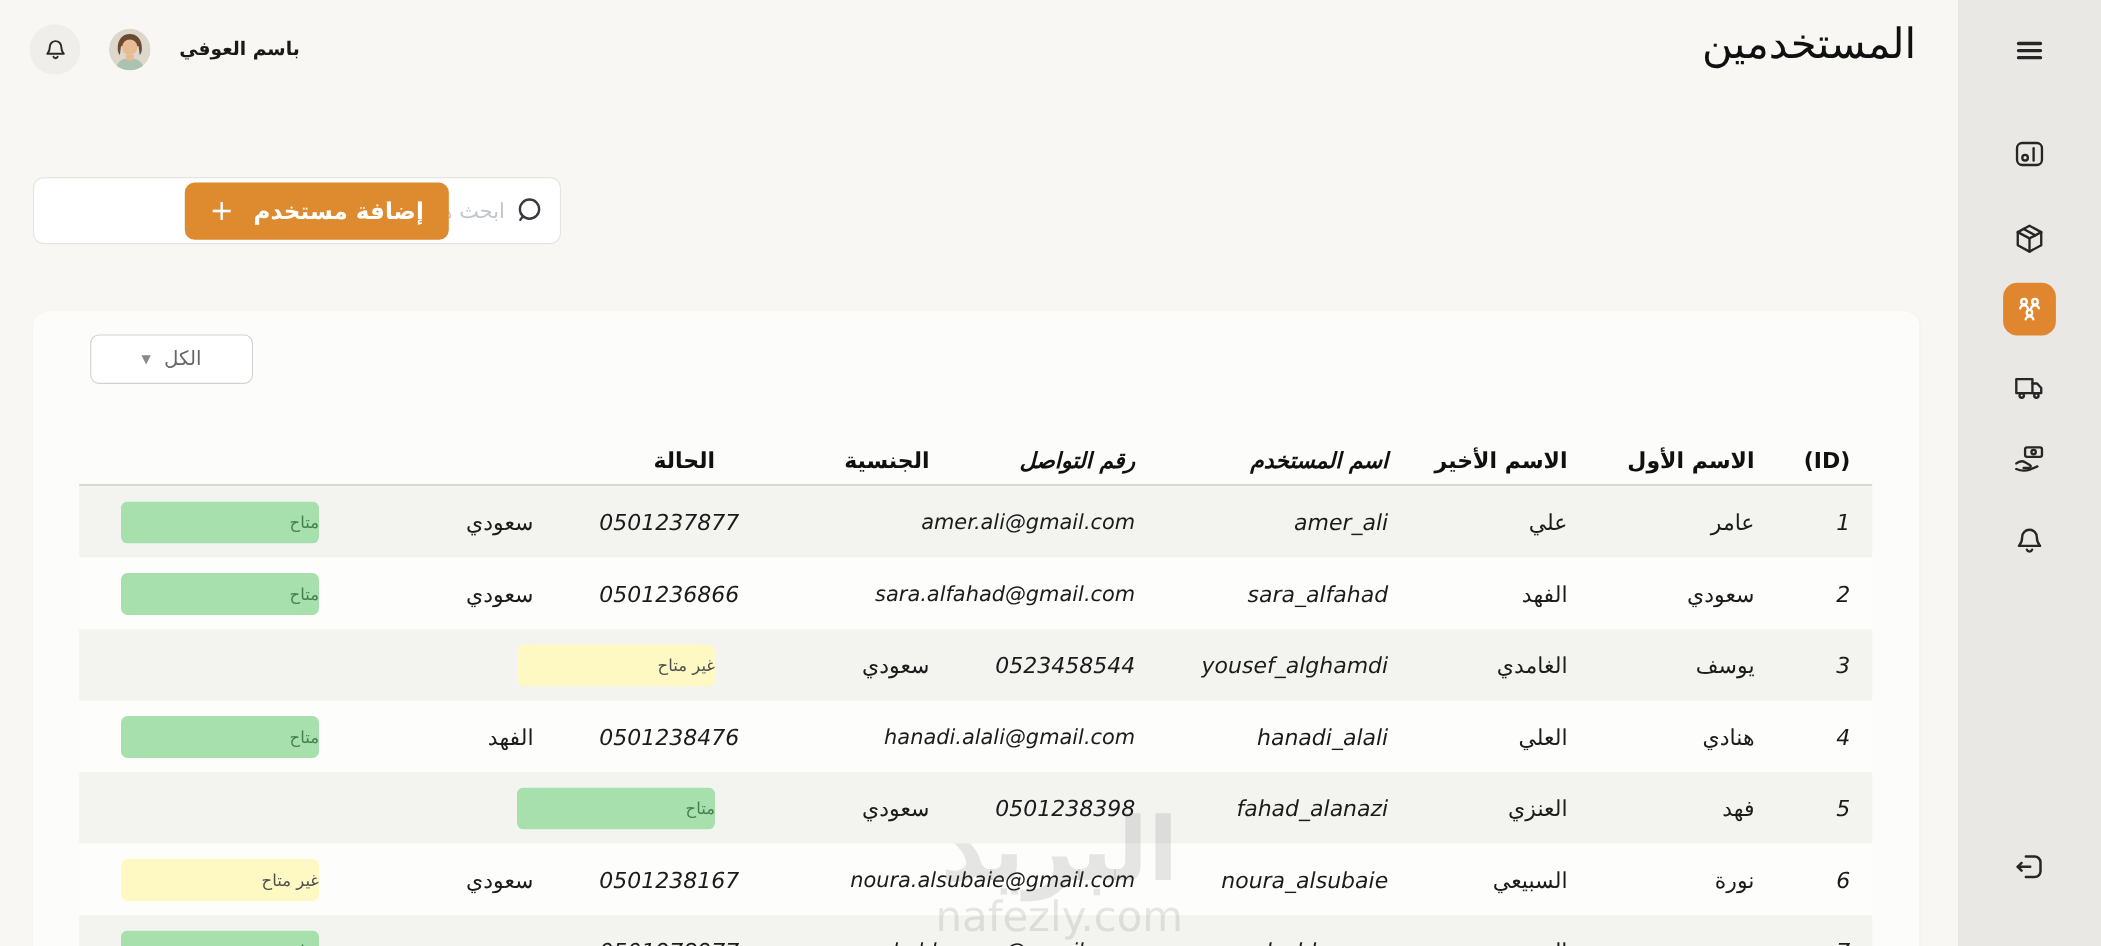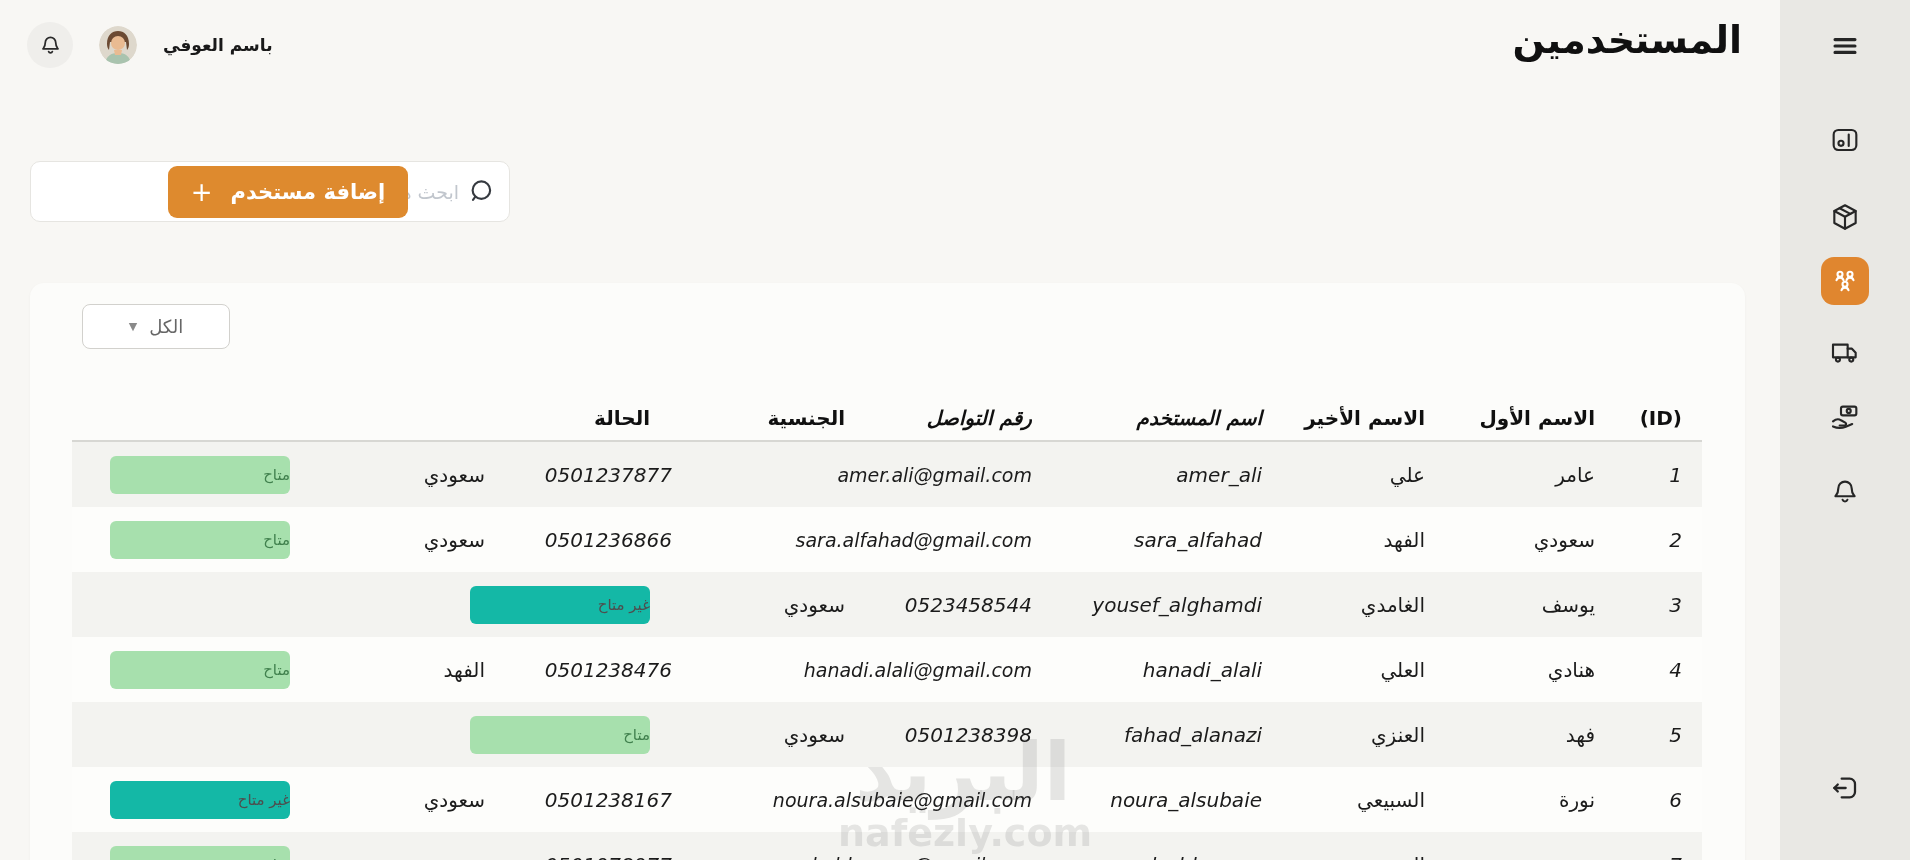--- a/index.html
+++ b/index.html
@@ -7,21 +7,21 @@
   .screen { position:relative; width:1910px; height:860px; overflow:hidden; background:#f8f7f4; direction:rtl; }
 
   
   .sidebar { position:absolute; top:0; right:0; width:130px; height:860px; background:#e9e8e4; }
   .side-btn { position:absolute; right:0; width:130px; display:flex; justify-content:center; background:none; border:none; cursor:pointer; color:#262626; }
   .side-btn svg { width:32px; height:32px; }
   .active-square { width:48px; height:48px; background:#e0862f; border-radius:13px; display:flex; align-items:center; justify-content:center; color:#ffffff; }
   .active-square svg { width:30px; height:30px; }
 
   
-  .page-title { position:absolute; top:18px; right:168px; font-size:38px; font-weight:700; color:#101010; }
+  .page-title { position:absolute; top:18px; right:168px; font-size:38px; font-weight:400; color:#101010; }
   .user-cluster { position:absolute; top:22px; left:27px; display:flex; align-items:center; gap:26px; flex-direction:row-reverse; }
   .bell-btn { width:46px; height:46px; border-radius:50%; background:#efeeeb; border:none; display:flex; align-items:center; justify-content:center; color:#2a2a2a; cursor:pointer; }
   .bell-btn svg { width:25px; height:25px; }
   .avatar { width:38px; height:38px; border-radius:50%; overflow:hidden; display:block; cursor:pointer; }
   .user-name { font-size:17px; font-weight:700; color:#191919; }
 
   
   .search-box { position:absolute; top:161px; left:30px; width:480px; height:61px; background:#ffffff; border:1px solid #e6e5e1; border-radius:10px; display:flex; align-items:center; padding:0 12px; gap:8px; }
   .search-box svg { width:30px; height:30px; color:#363a40; flex:none; }
   .search-box input { flex:1; border:none; outline:none; background:transparent; font-family:inherit; font-size:19px; text-align:right; direction:rtl; color:#333; }
@@ -45,26 +45,26 @@
   .tr.even { background:#fdfdfb; }
   .td { font-size:20px; color:#1b1b1b; text-align:right; padding-left:6px; padding-right:20px; white-space:nowrap; overflow:hidden; }
   .td.col-email { font-size:19px; }
   .ltr { direction:ltr;font-style:italic; }
 
   .col-id{width:87px} .col-first{width:170px} .col-last{width:163px} .col-username{width:230px}
   .col-email{width:360px} .col-phone{width:187px} .col-nationality{width:193px} .col-status{width:240px; padding-right:22px;}
 
   .badge { display:inline-block; width:180px; height:38px; line-height:38px; border-radius:6px; text-align:right; font-size:15px; }
   .badge.available { background:#a7e0ad; color:#41814e; }
-  .badge.unavailable { background:#14b8a6; color:#4e4e4e; }
+  .badge.unavailable { background:#fef9c3; color:#4e4e4e; }
 
   
   .watermark { position:absolute; top:733px; left:838px; width:250px; text-align:center; color:rgba(70,70,70,.13); pointer-events:none; z-index:30; direction:rtl; }
   .watermark .wm-ar { font-size:80px; font-weight:700; line-height:1.0; }
-  .watermark .wm-en { font-size:38px; font-weight:700; line-height:1.1; direction:ltr; }
+  .watermark .wm-en { font-size:38px; font-weight:400; line-height:1.1; direction:ltr; }
 </style>
 </head>
 <body>
 
 <div class="screen">
 
   <h1 class="page-title">المستخدمين</h1>
 
   <div class="user-cluster">
     <button class="bell-btn">

